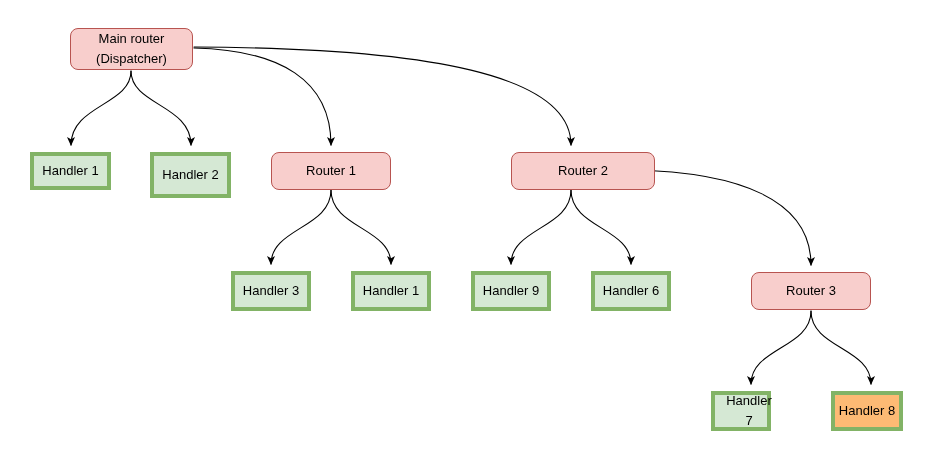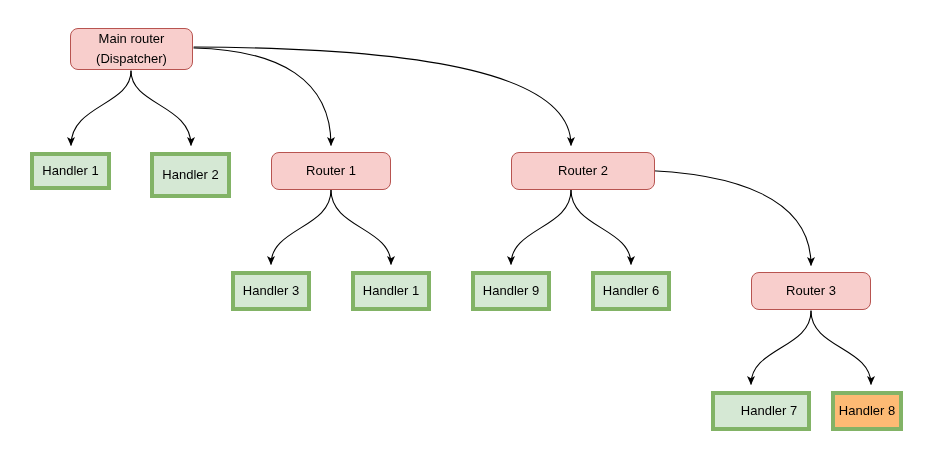--- a/index.html
+++ b/index.html
@@ -102,21 +102,21 @@
       </div>
       <div class="node node-handler" style="left: 471px; top: 271px; width: 80px; height: 40px; background: rgb(213, 232, 212); border-color: rgb(130, 179, 102);">
         <span class="node-label" style="color: rgb(0, 0, 0);">Handler 9</span>
       </div>
       <div class="node node-handler" style="left: 591px; top: 271px; width: 80px; height: 40px; background: rgb(213, 232, 212); border-color: rgb(130, 179, 102);">
         <span class="node-label" style="color: rgb(0, 0, 0);">Handler 6</span>
       </div>
       <div class="node node-router" style="left: 751px; top: 272px; width: 120px; height: 38px; background: rgb(248, 206, 204); border-color: rgb(184, 84, 80); align-items: center;">
         <span class="node-label" style="color: rgb(0, 0, 0);">Router 3</span>
       </div>
-      <div class="node node-handler" style="left: 711px; top: 391px; width: 100px; height: 40px; background: rgb(213, 232, 212); border-color: rgb(130, 179, 102); padding-left: 16px;">
+      <div class="node node-handler" style="left: 711px; top: 391px; width: 60px; height: 40px; background: rgb(213, 232, 212); border-color: rgb(130, 179, 102); padding-left: 16px;">
         <span class="node-label" style="color: rgb(0, 0, 0);">Handler 7</span>
       </div>
       <div class="node node-handler" style="left: 831px; top: 391px; width: 72px; height: 40px; background: #fdba74; border-color: rgb(130, 179, 102);">
         <span class="node-label" style="color: rgb(0, 0, 0);">Handler 8</span>
       </div>
     </div>
 
 </div>
 
 </body></html>

